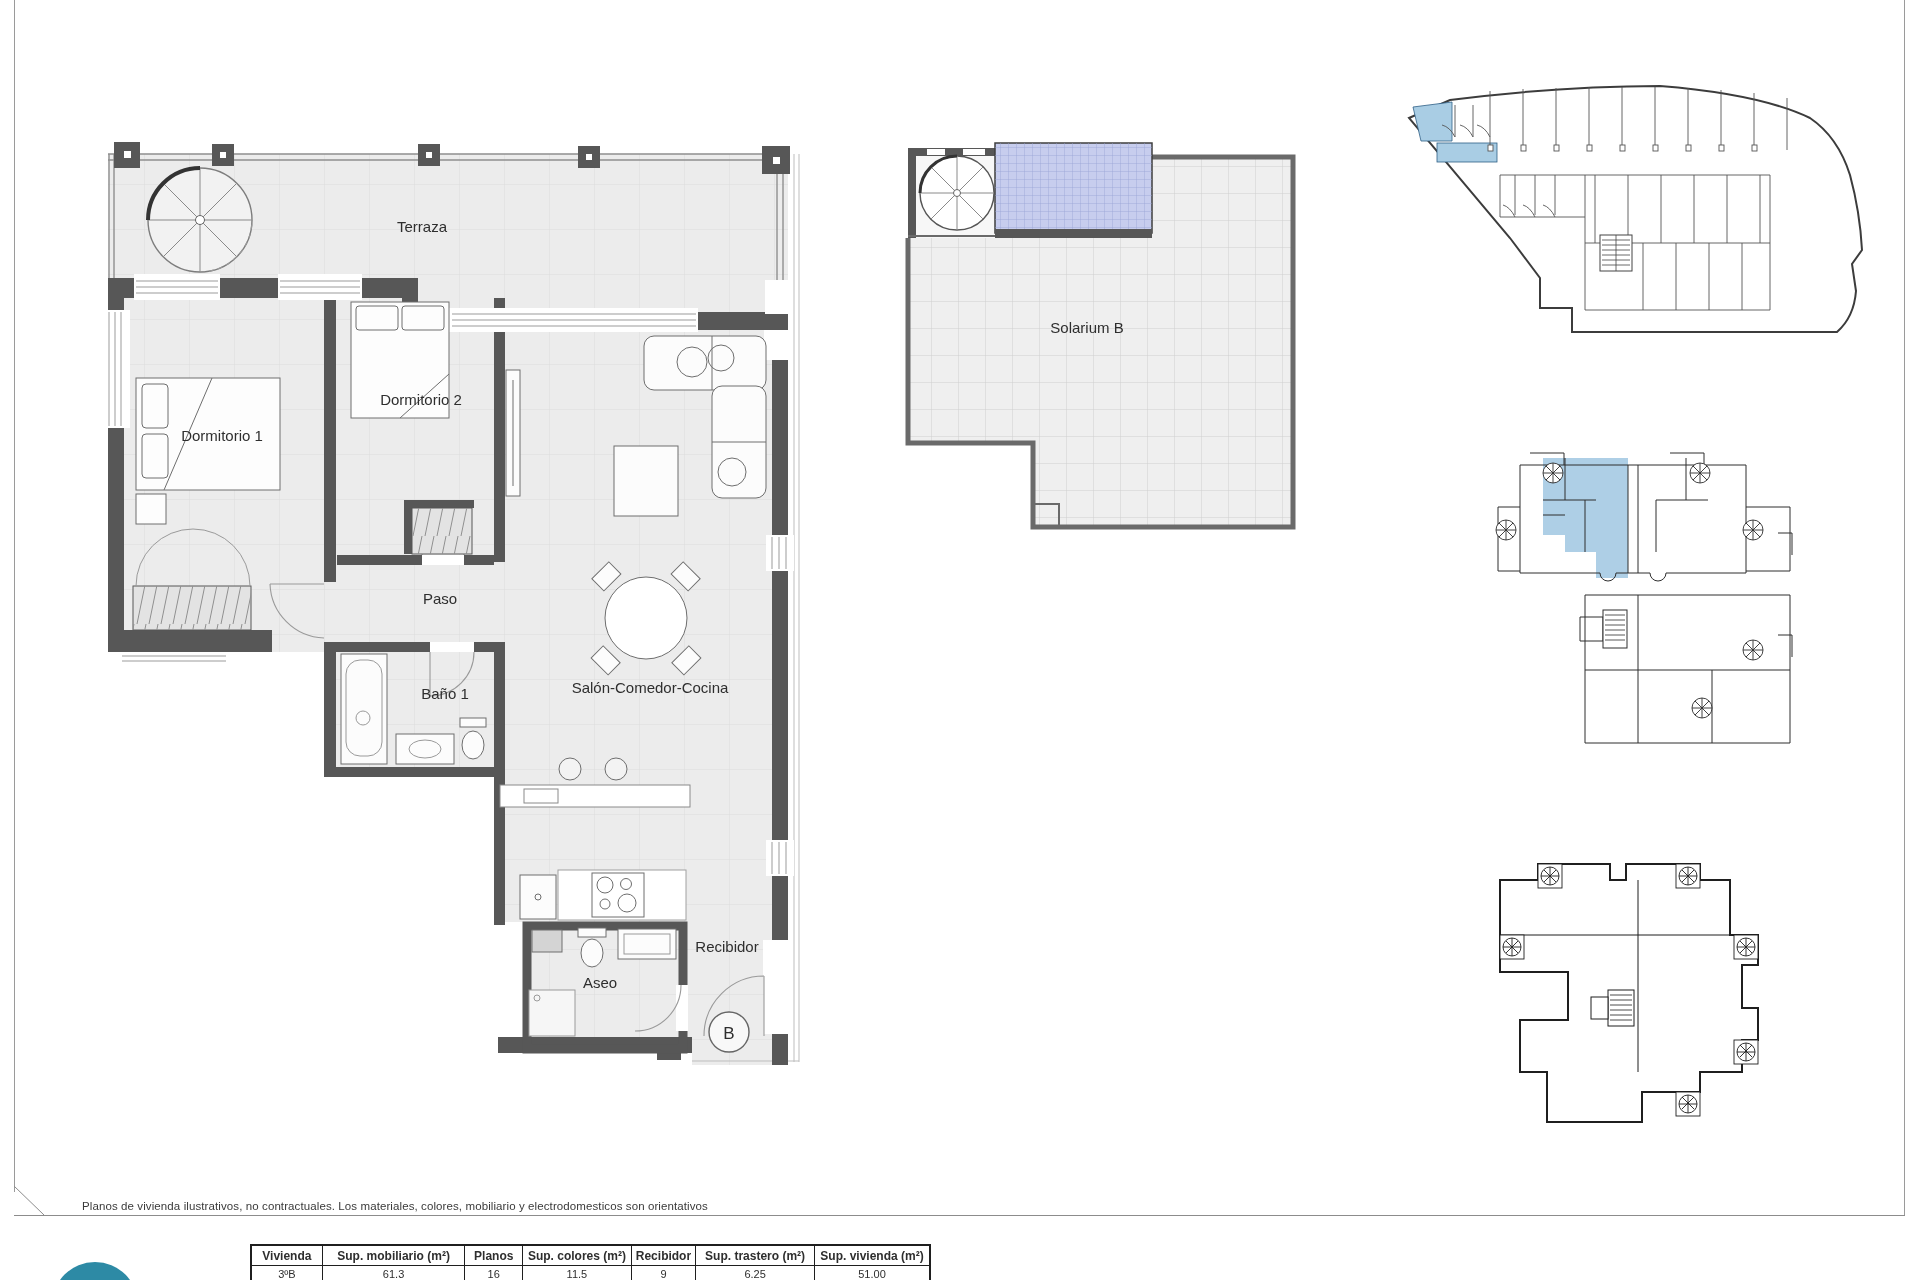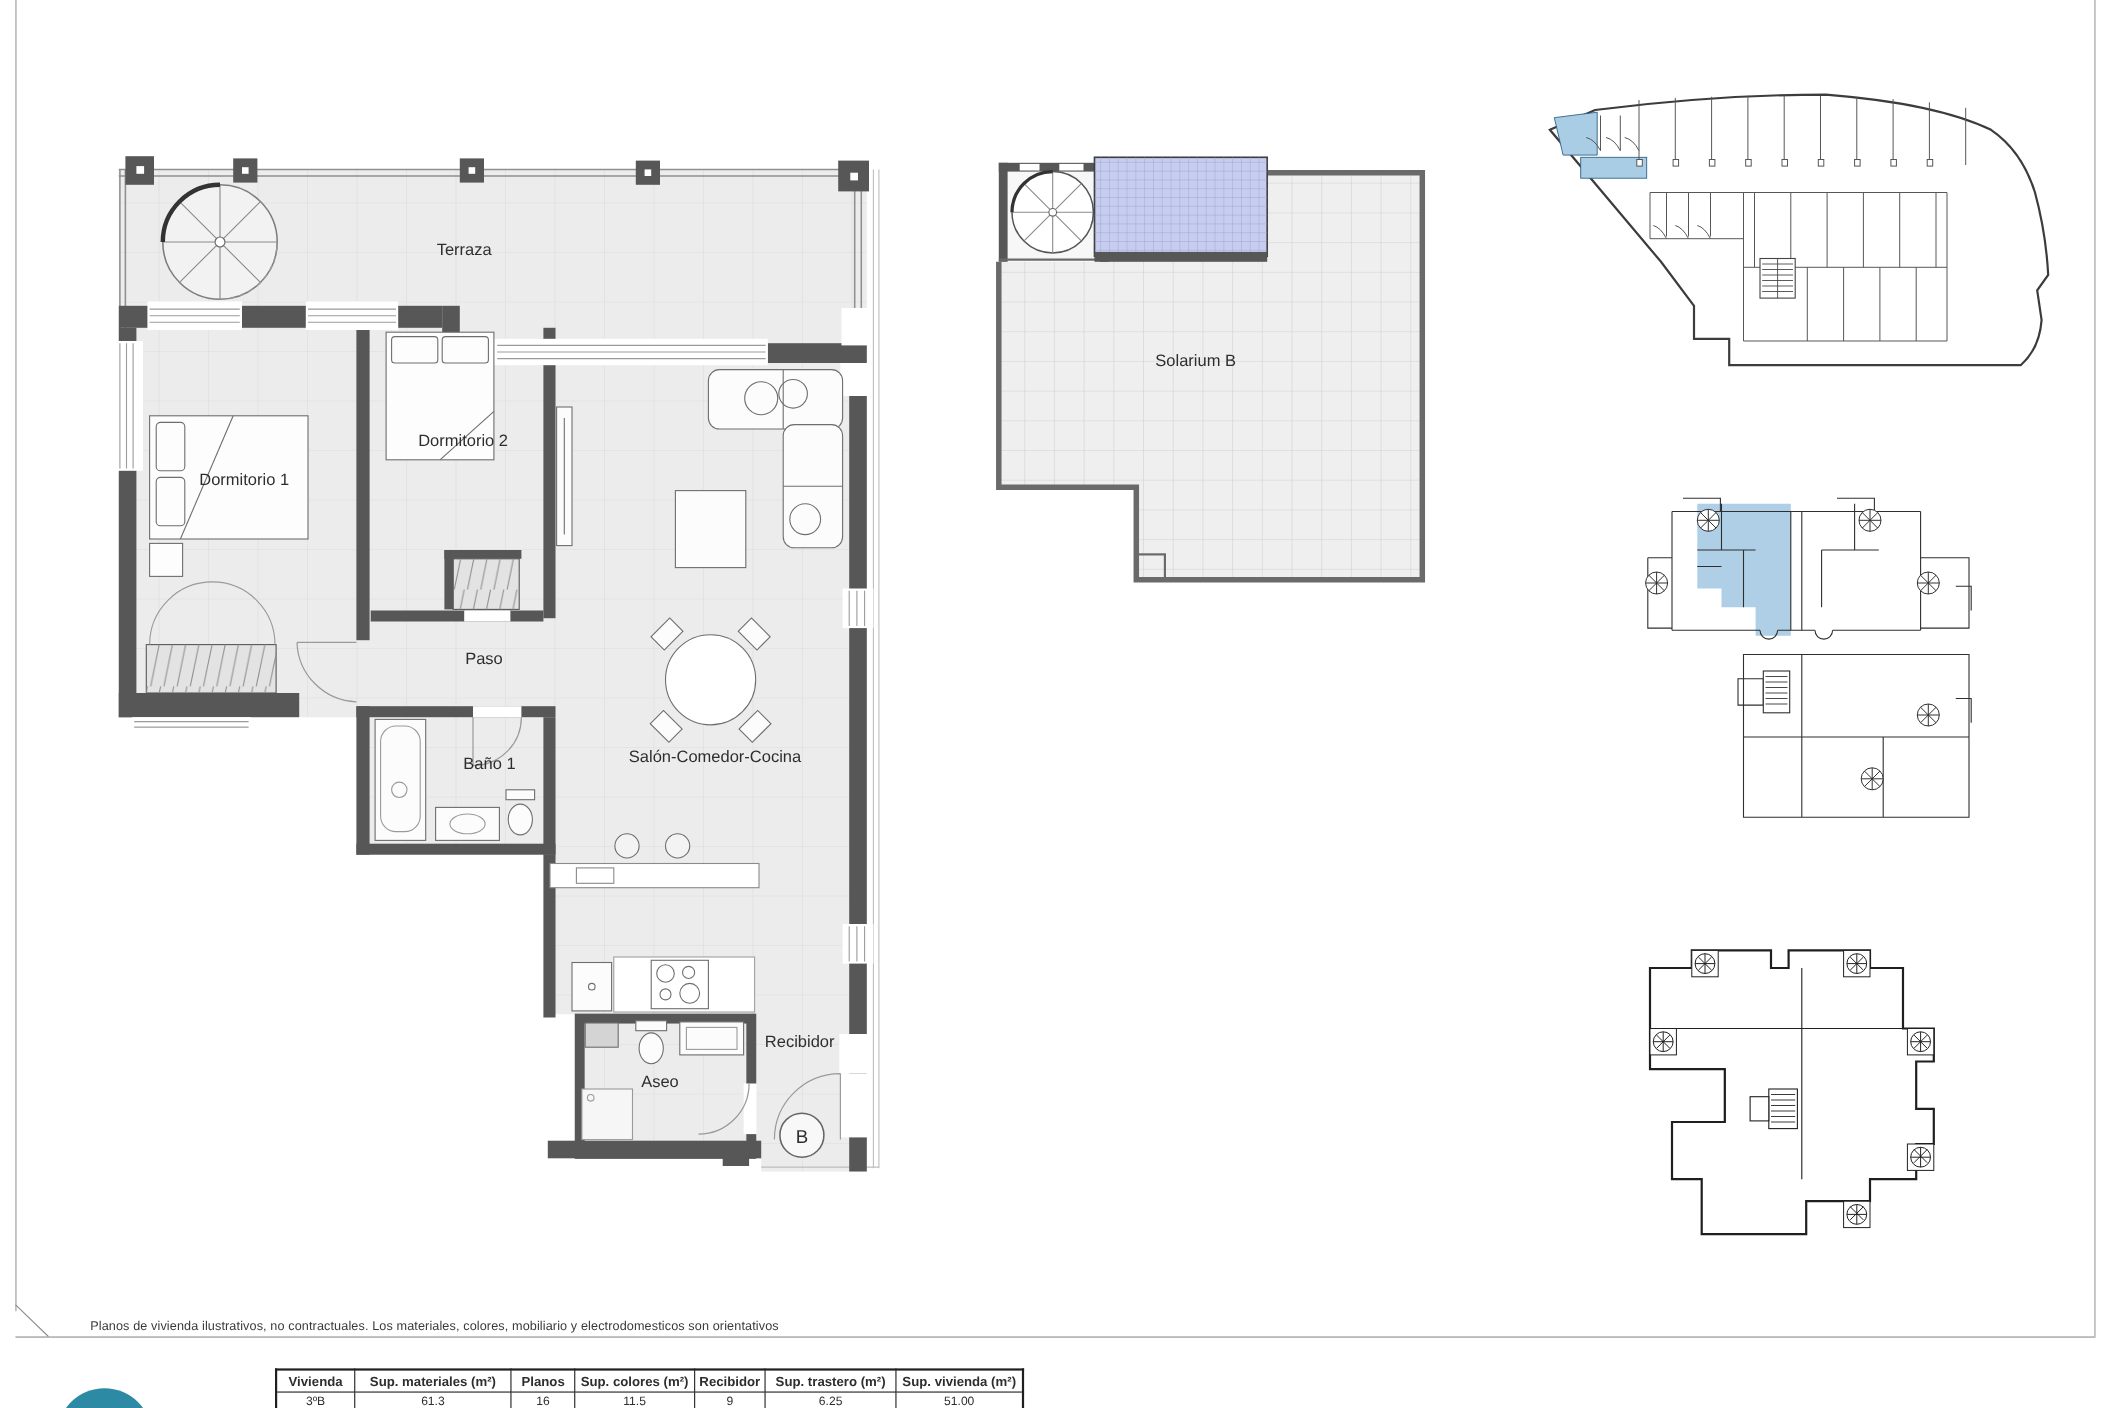--- a/index.html
+++ b/index.html
@@ -417,21 +417,21 @@
       <col style="width:21%">
       <col style="width:8.5%">
       <col style="width:16%">
     <col style="width:9.5%">
       <col style="width:17.5%">
       <col style="width:17%">
   </colgroup>
   <thead>
     <tr>
       <th>Vivienda</th>
-      <th>Sup. materiales (m²)</th>
+      <th>Sup. mobiliario (m²)</th>
       <th>Planos</th>
       <th>Sup. colores (m²)</th>
       <th>Recibidor</th>
       <th>Sup. trastero (m²)</th>
       <th>Sup. vivienda (m²)</th>
     </tr>
   </thead>
   <tbody>
     <tr>
       <td>3ºB</td>

